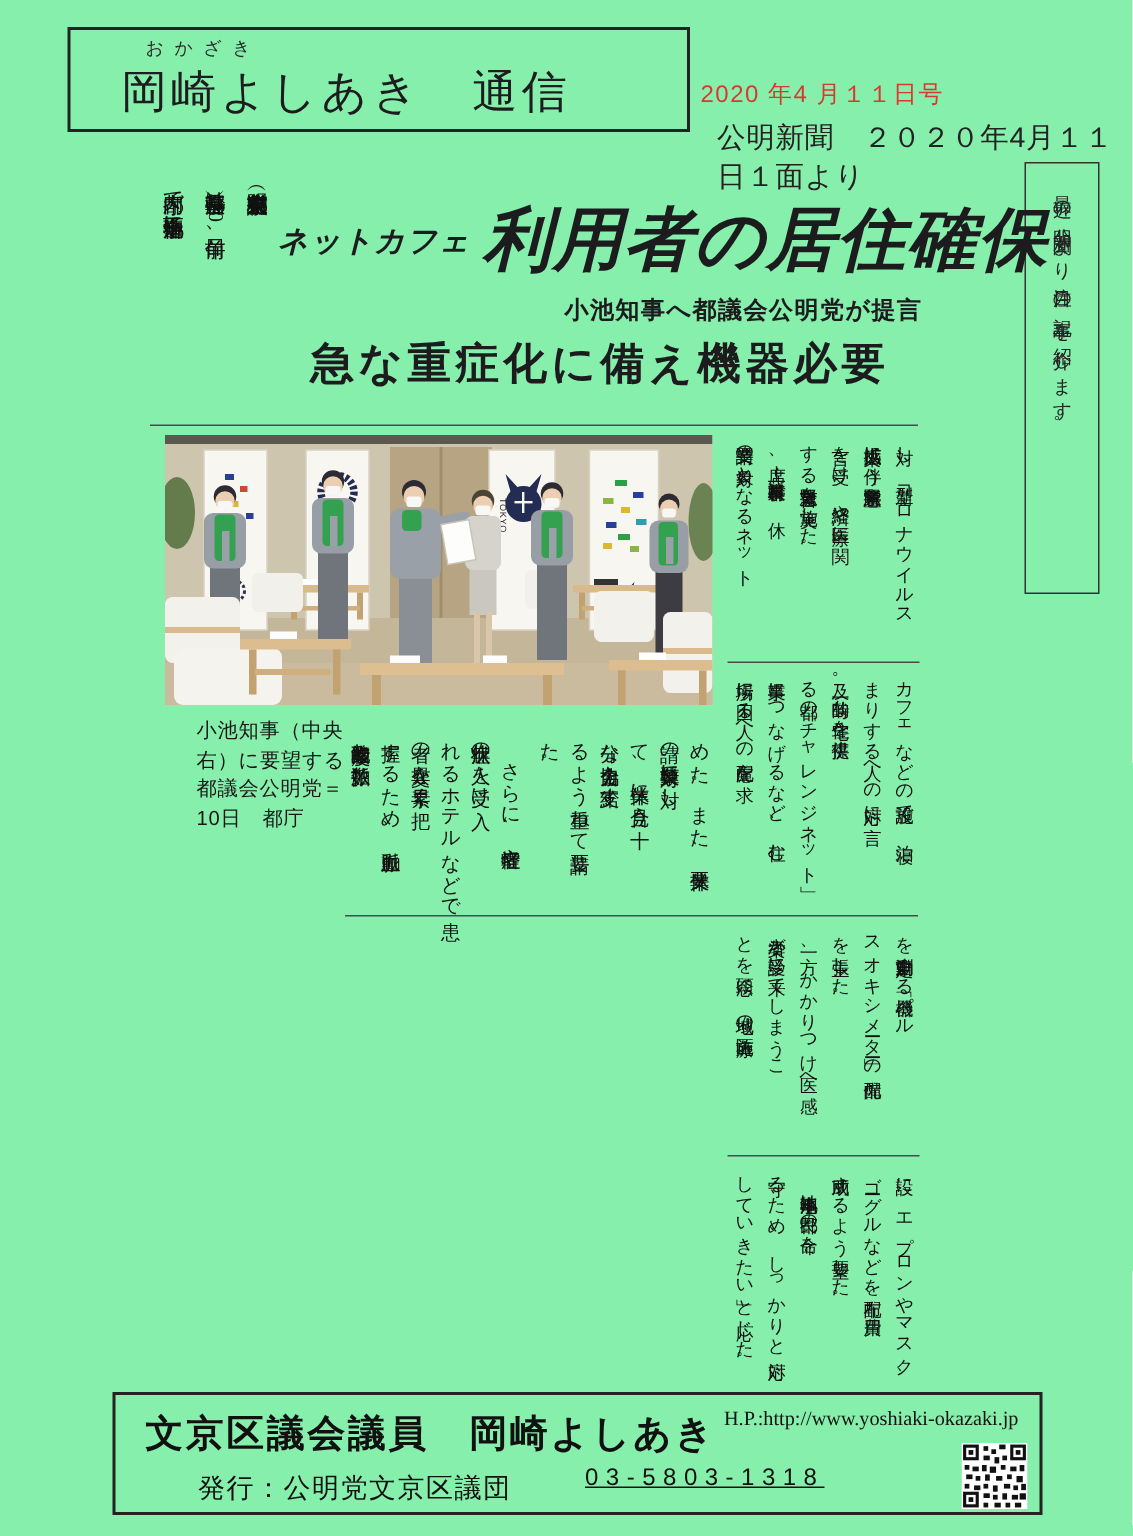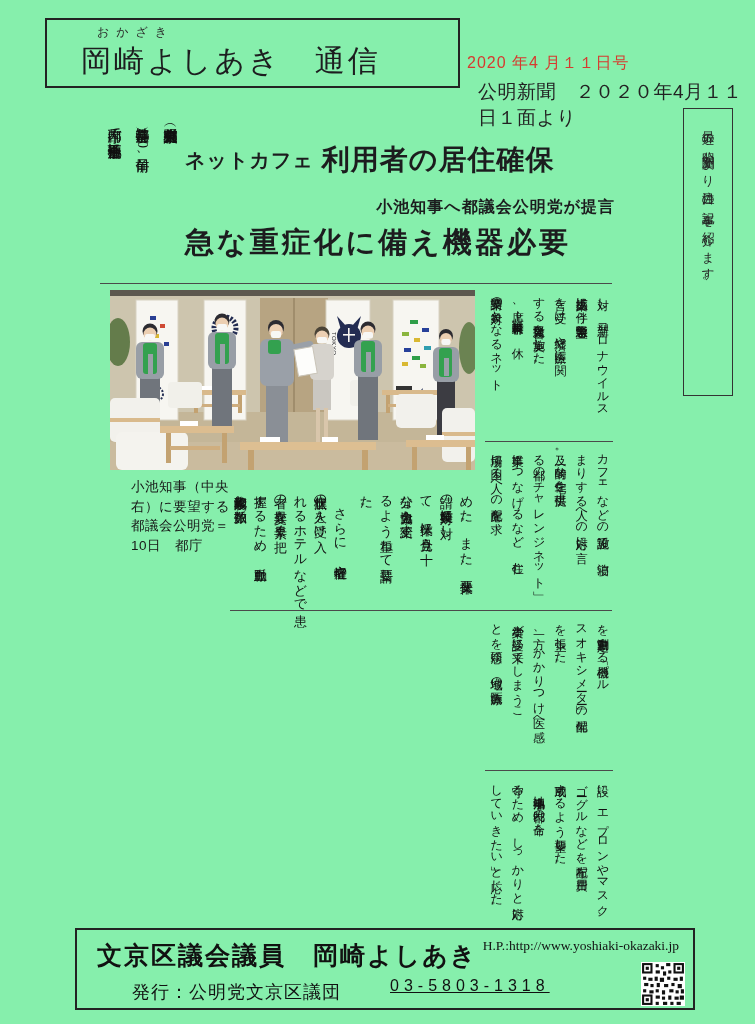--- a/index.html
+++ b/index.html
@@ -17,25 +17,25 @@
   .masthead { left:45px; top:18px; width:415px; height:70px; border:2px solid #232323; padding-left:34px; }
   .masthead .furigana { margin-top:4px; margin-left:16px; font-size:12px; letter-spacing:7px; color:#2a2a2a; }
   .masthead .mtitle { font-size:30px; letter-spacing:3px; color:#1d1d1f; font-weight:500; }
   .issue-date { left:467px; top:53px; font-size:16px; color:#d63a2f; letter-spacing:1px; }
   .source-line { left:478px; top:79px; font-size:19px; letter-spacing:0.5px; color:#222; }
   
   .side-box { left:683px; top:108px; width:50px; height:288px; border:1px solid #333; display:flex; justify-content:center; padding-top:12px; }
   .side-text { font-size:12.5px; letter-spacing:2px; color:#222; line-height:1; }
   
   .intro { left:100px; top:118px; width:84px; height:172px; font-size:14px; line-height:28px; color:#111; }
-  .headline-row { left:185px; top:132px; width:430px; height:56px; display:flex; align-items:center; justify-content:flex-start; gap:8px; white-space:nowrap; }
+  .headline-row { left:185px; top:132px; width:430px; height:56px; display:flex; align-items:center; justify-content:flex-start; gap:8px; white-space:nowrap;font-style:italic; }
   .kicker { font-size:20px; font-weight:700; letter-spacing:1px; }
-  .headline-main { font-size:28px; font-weight:700; letter-spacing:1px;text-align:center; }
+  .headline-main { font-size:46px; font-weight:700; letter-spacing:1px;text-align:center; }
   .subhead { left:185px; top:197px; width:430px; text-align:right; font-size:16px; font-weight:600; letter-spacing:1px; }
-  .headline2 { left:185px; top:223px; width:430px; font-size:29px; font-weight:700; letter-spacing:3px; }
+  .headline2 { left:185px; top:223px; width:430px; text-align:center; font-size:29px; font-weight:700; letter-spacing:3px; }
   .rule { border-top:1.5px solid #4a4a4a; height:0; }
   .rule-top { left:100px; top:283px; width:512px; }
   .rule-mid { left:230px; top:610px; width:382px; }
   .rule-b1 { left:485px; top:441px; width:128px; }
   .rule-b3 { left:485px; top:770px; width:128px; }
   .photo { left:110px; top:290px; width:365px; height:180px; }
   .caption { left:110px; top:477px; width:102px; font-size:13.5px; line-height:1.45; letter-spacing:0.5px; color:#161616;margin-left:21px; }
   .colblock { font-size:13px; line-height:20px; color:#111; }
   .block-left { left:230px; top:486px; width:120px; height:122px; }
   .block-mid { left:356px; top:486px; width:120px; height:122px; }

